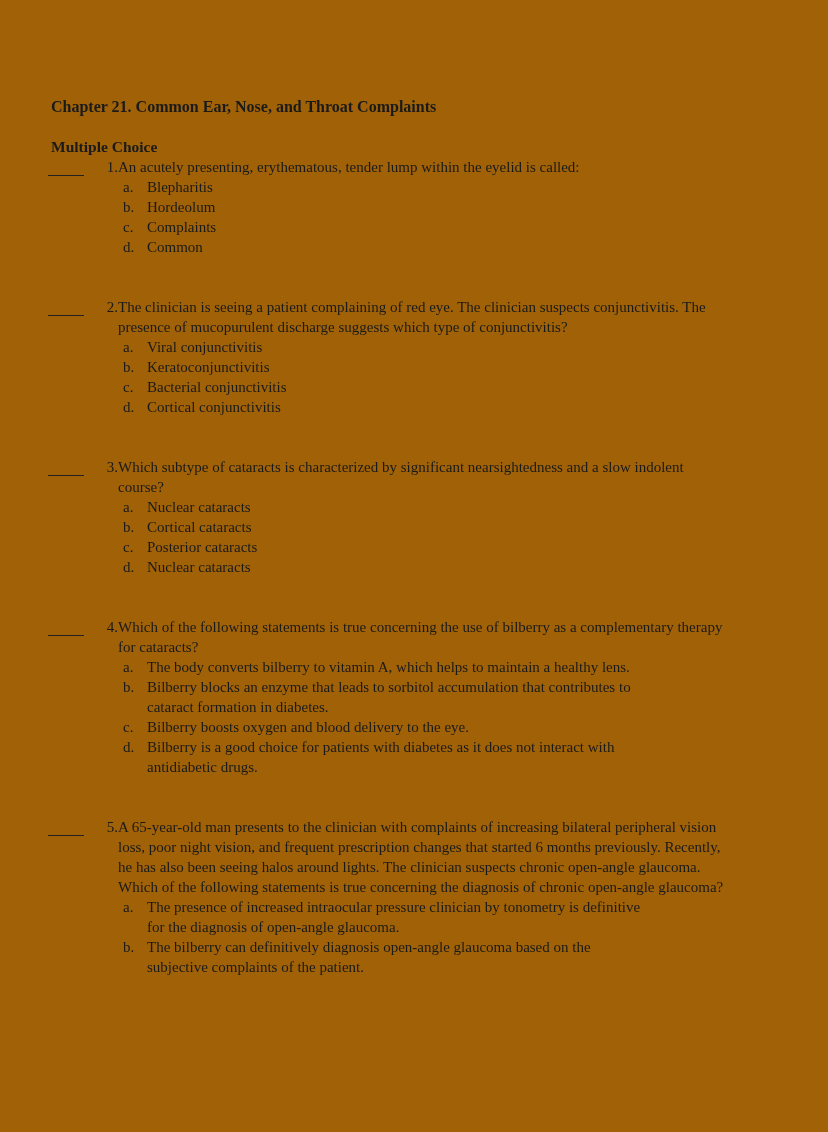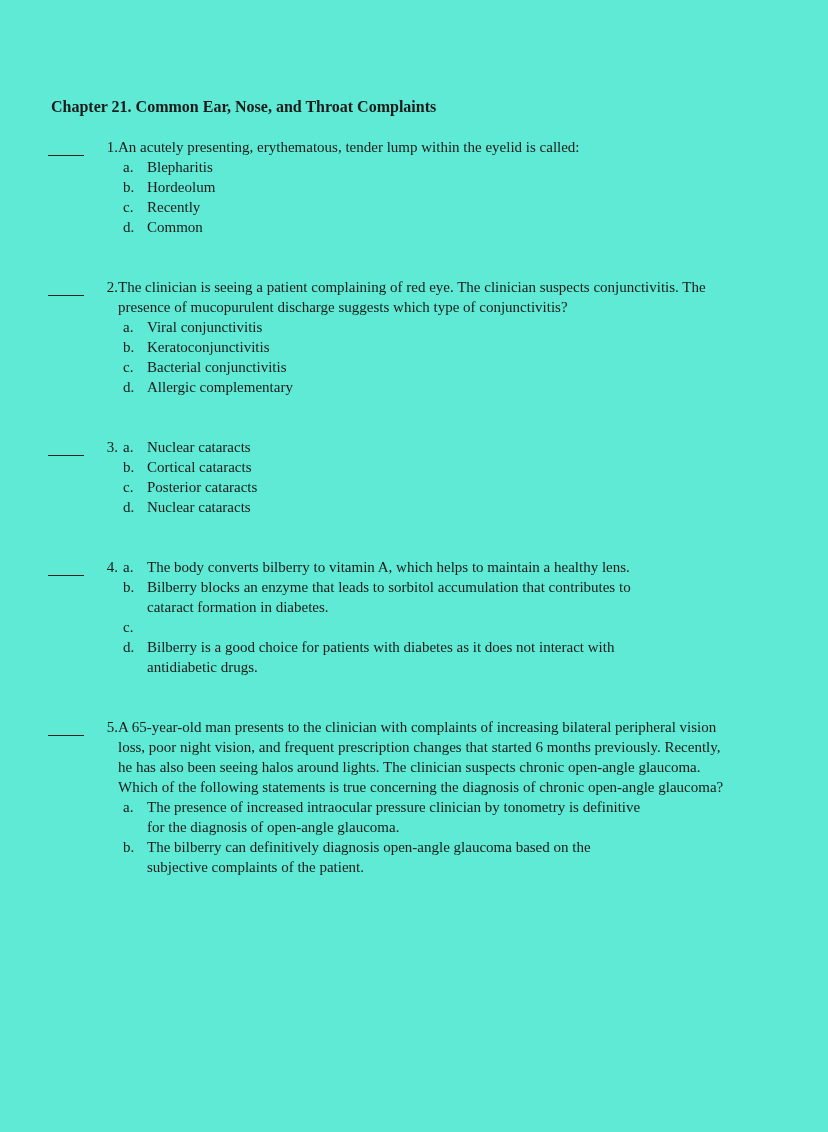--- a/index.html
+++ b/index.html
@@ -14,21 +14,21 @@
     font-family: "Liberation Serif", serif;
     font-size: 15px;
     line-height: 20px;
     color: #1a1a1a;
   }
   .page {
     box-sizing: border-box;
     width: 828px;
     height: 1132px;
     padding: 97px 0 16px 51px;
-    background: #5eead4;
+    background: #a16207;
   }
   .chapter-title {
     font-size: 16px;
     font-weight: bold;
     margin: 0 0 20px 0;
     line-height: 20px;
     white-space: nowrap;
   }
   .mc-heading {
     font-size: 15.5px;
@@ -79,38 +79,39 @@
     min-width: 0;
   }
 </style>
 </head>
 <body>
 
 <div class="page">
 
   <h1 class="chapter-title">Chapter 21. Common Ear, Nose, and Throat Complaints</h1>
 
+  <div class="mc-heading">Multiple Choice</div>
 
   <div class="question">
     <span class="blank"></span>
     <span class="qnum">1.</span>
     <div class="qbody">
       <div class="qtext">An acutely presenting, erythematous, tender lump within the eyelid is called:</div>
       <div class="options">
         <div class="option">
           <span class="olet">a.</span>
           <span class="otext">Blepharitis</span>
         </div>
         <div class="option">
           <span class="olet">b.</span>
           <span class="otext">Hordeolum</span>
         </div>
         <div class="option">
           <span class="olet">c.</span>
-          <span class="otext">Recently</span>
+          <span class="otext">Complaints</span>
         </div>
         <div class="option">
           <span class="olet">d.</span>
           <span class="otext">Common</span>
         </div>
       </div>
     </div>
   </div>
 
   <div class="question">
@@ -127,30 +128,32 @@
         <div class="option">
           <span class="olet">b.</span>
           <span class="otext">Keratoconjunctivitis</span>
         </div>
         <div class="option">
           <span class="olet">c.</span>
           <span class="otext">Bacterial conjunctivitis</span>
         </div>
         <div class="option">
           <span class="olet">d.</span>
-          <span class="otext">Allergic complementary</span>
+          <span class="otext">Cortical conjunctivitis</span>
         </div>
       </div>
     </div>
   </div>
 
   <div class="question">
     <span class="blank"></span>
     <span class="qnum">3.</span>
     <div class="qbody">
+      <div class="qtext">Which subtype of cataracts is characterized by significant nearsightedness and a slow indolent
+course?</div>
       <div class="options">
         <div class="option">
           <span class="olet">a.</span>
           <span class="otext">Nuclear cataracts</span>
         </div>
         <div class="option">
           <span class="olet">b.</span>
           <span class="otext">Cortical cataracts</span>
         </div>
         <div class="option">
@@ -162,32 +165,35 @@
           <span class="otext">Nuclear cataracts</span>
         </div>
       </div>
     </div>
   </div>
 
   <div class="question">
     <span class="blank"></span>
     <span class="qnum">4.</span>
     <div class="qbody">
+      <div class="qtext">Which of the following statements is true concerning the use of bilberry as a complementary therapy
+for cataracts?</div>
       <div class="options">
         <div class="option">
           <span class="olet">a.</span>
           <span class="otext">The body converts bilberry to vitamin A, which helps to maintain a healthy lens.</span>
         </div>
         <div class="option">
           <span class="olet">b.</span>
           <span class="otext">Bilberry blocks an enzyme that leads to sorbitol accumulation that contributes to
 cataract formation in diabetes.</span>
         </div>
         <div class="option">
           <span class="olet">c.</span>
+          <span class="otext">Bilberry boosts oxygen and blood delivery to the eye.</span>
         </div>
         <div class="option">
           <span class="olet">d.</span>
           <span class="otext">Bilberry is a good choice for patients with diabetes as it does not interact with
 antidiabetic drugs.</span>
         </div>
       </div>
     </div>
   </div>
 

